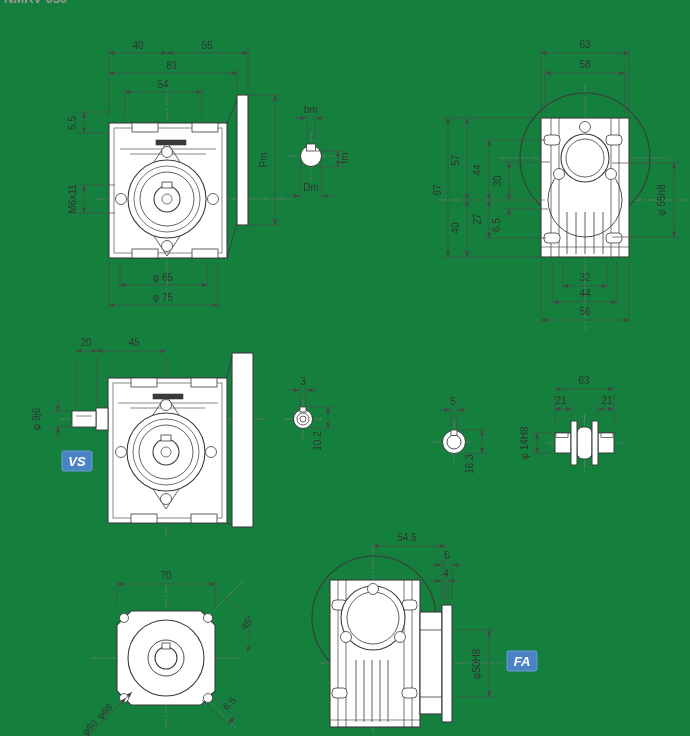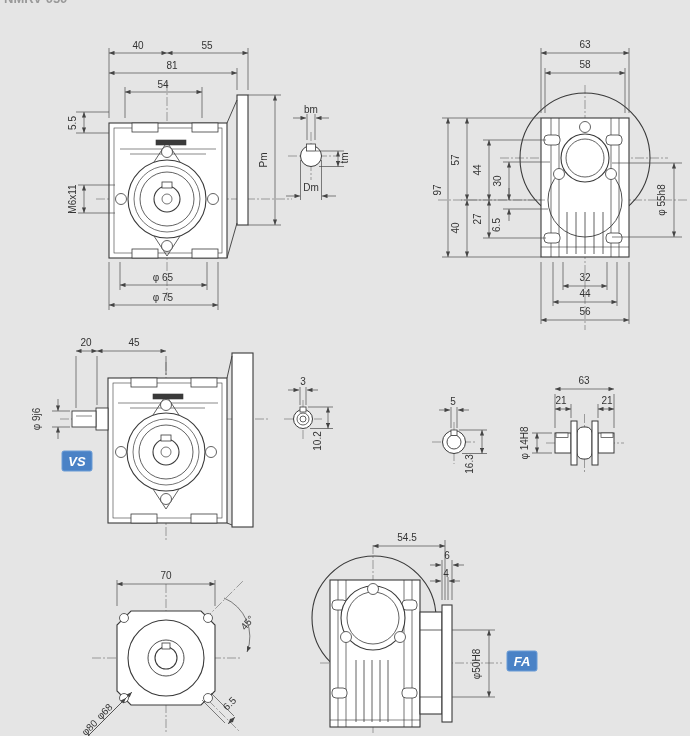--- a/index.html
+++ b/index.html
@@ -1,16 +1,16 @@
 <!DOCTYPE html>
 <html><head>
 <meta charset="utf-8">
 <style>
   html,body{margin:0;padding:0;background:#ffffff;}
-  .sheet{position:relative;width:690px;height:736px;background:#e5e5e5;overflow:hidden;
+  .sheet{position:relative;width:690px;height:736px;background:#15803d;overflow:hidden;
          font-family:"Liberation Sans", sans-serif;}
   svg{display:block;}
   .dimtext{font-size:10px;fill:#333;text-anchor:middle;}
   .badge-text{font-size:13px;font-weight:bold;font-style:italic;fill:#fff;text-anchor:middle;}
   .cropped-title{font-size:13px;font-weight:bold;fill:#999;}
 </style>
 </head>
 <body>
 
 <div class="sheet">

